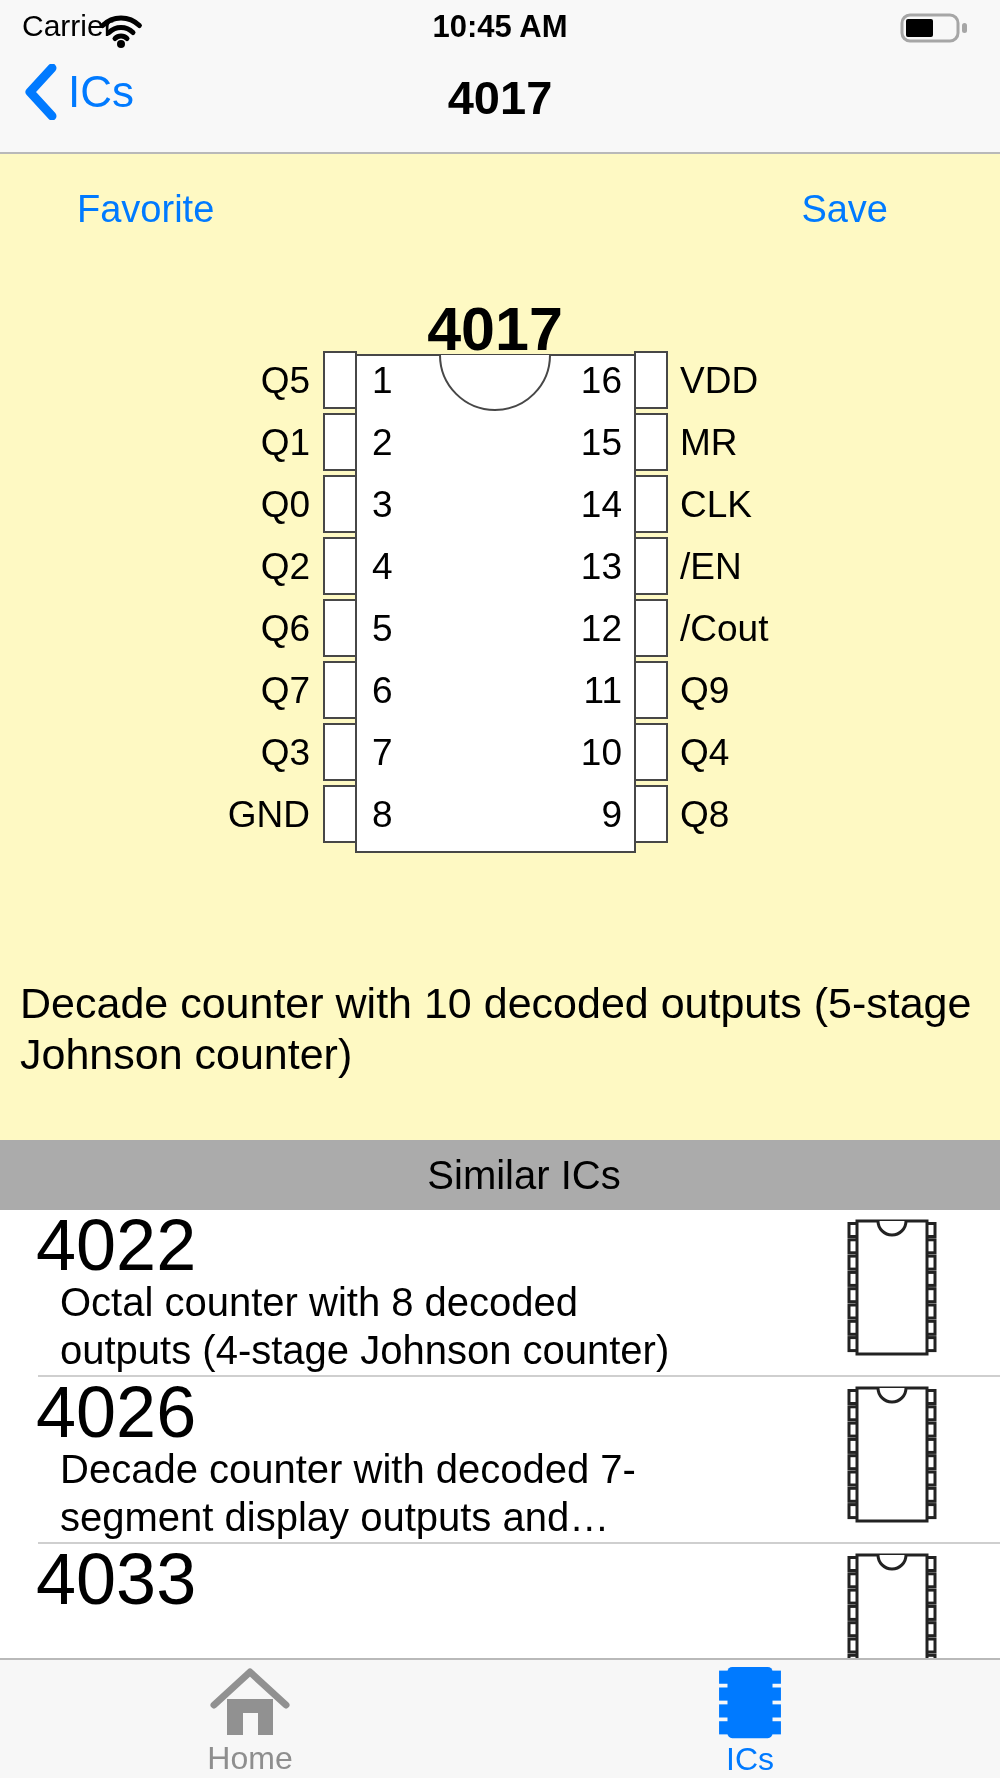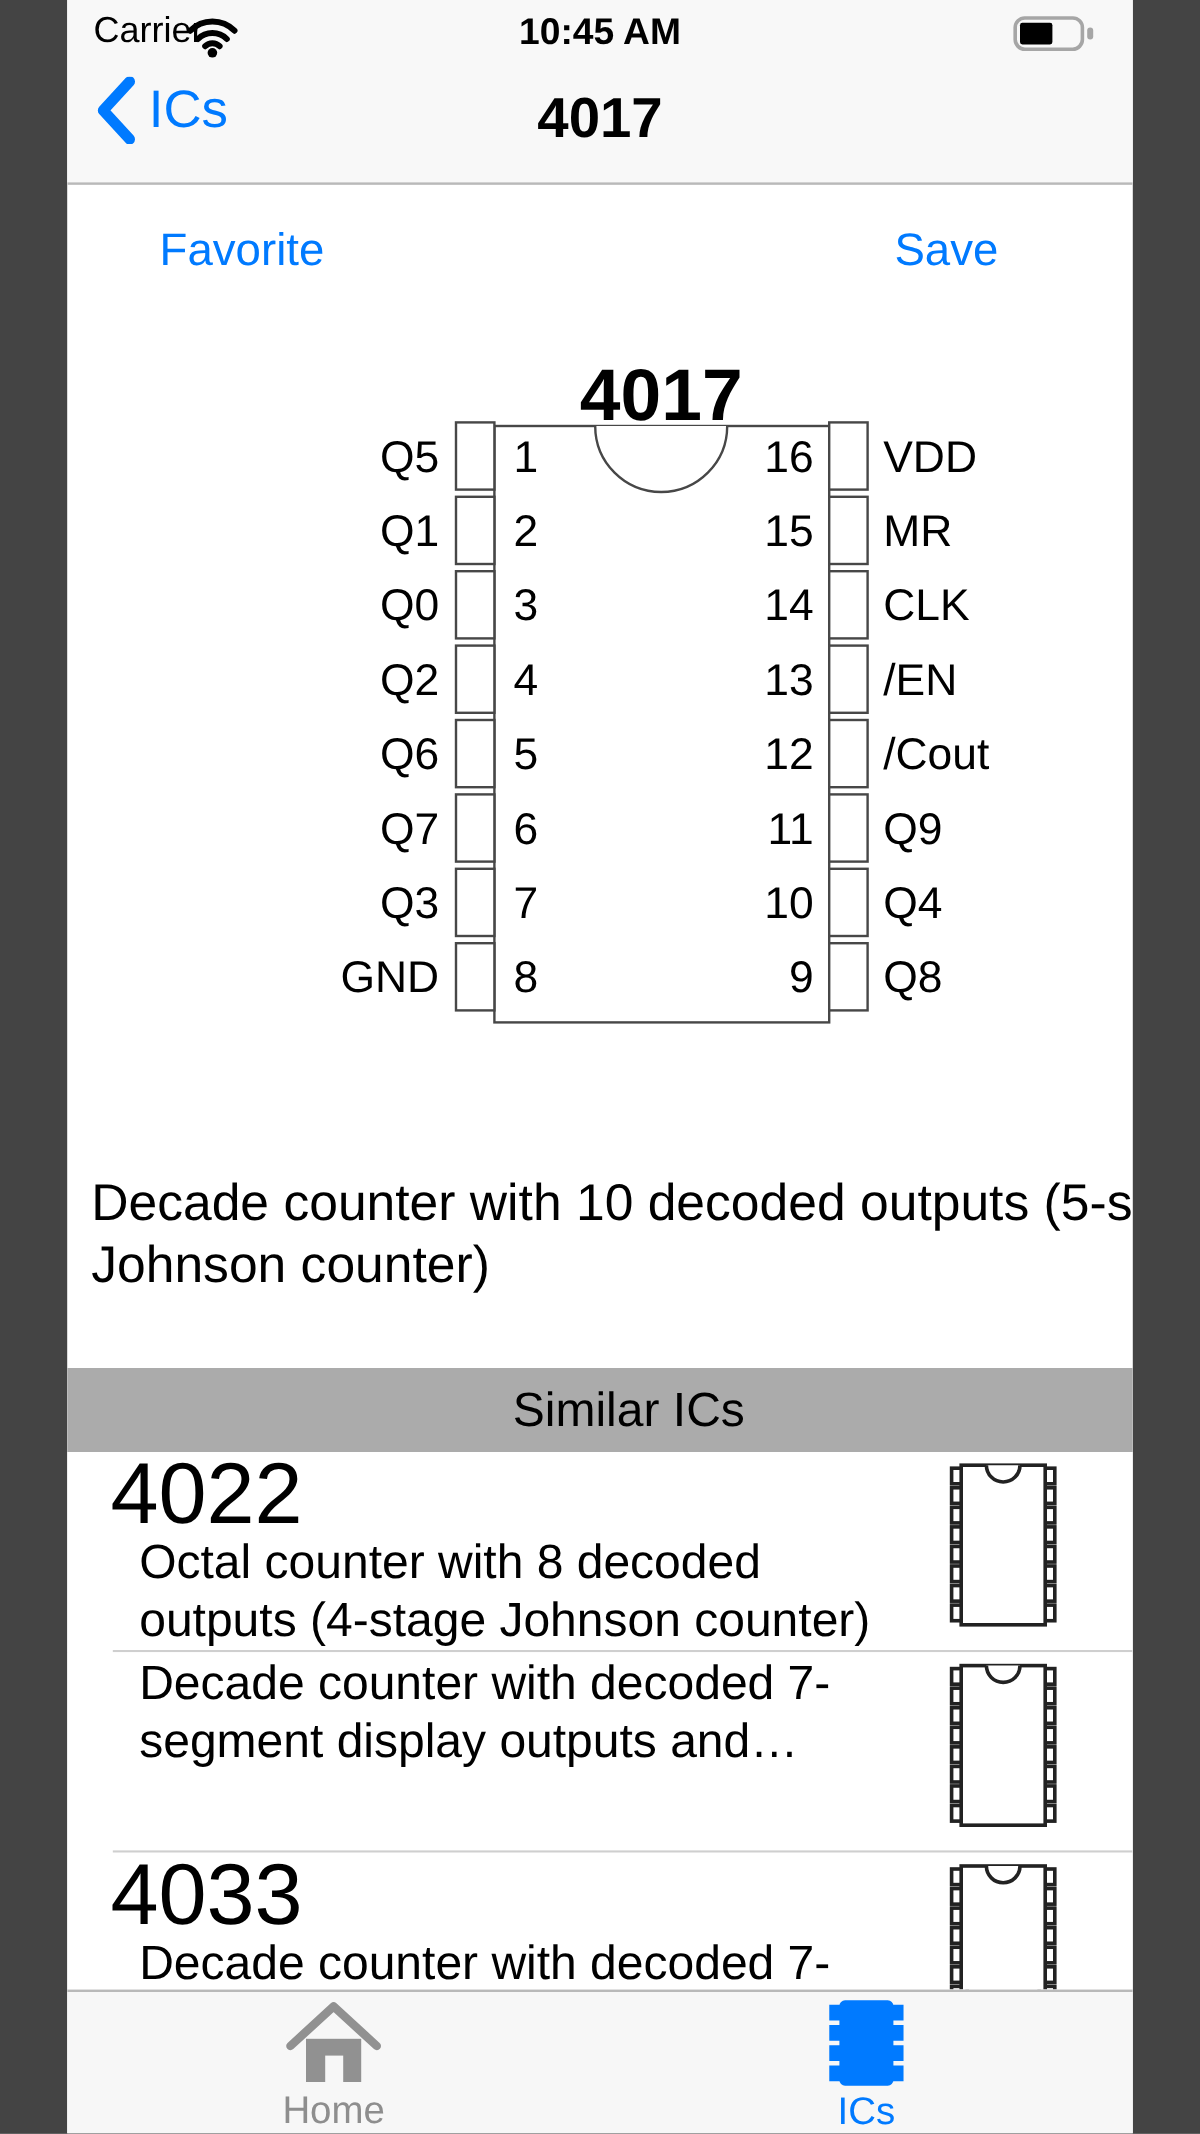--- a/index.html
+++ b/index.html
@@ -1,18 +1,18 @@
 <!DOCTYPE html>
 <html><head>
 <meta charset="utf-8">
 <style>
   * { margin:0; padding:0; box-sizing:border-box; }
   html,body { background:#444; }
   body { font-family:"Liberation Sans", sans-serif; -webkit-font-smoothing:antialiased; }
-  .phone { position:relative; width:888px; height:1778px; background:#ffffff; overflow:hidden; margin:0 auto; }
+  .phone { position:relative; width:1000px; height:1778px; background:#fef9c3; overflow:hidden; margin:0 auto; }
 
   
   .chrome { position:absolute; top:0; left:0; width:100%; height:154px; background:#f8f8f8; border-bottom:2px solid #b9b9b9; z-index:5; }
   .carrier { position:absolute; left:22px; top:9px; font-size:30px; color:#000; }
   .wifi { position:absolute; left:98px; top:12px; }
   .time { position:absolute; top:9px; left:0; width:100%; text-align:center; font-size:31px; font-weight:700; color:#000; }
   .battery { position:absolute; right:30px; top:13px; }
   .back-btn { position:absolute; left:22px; top:64px; display:flex; align-items:center; gap:10px; color:#007AFF; cursor:pointer; }
   .back-label { font-size:44px; line-height:56px; }
   .nav-title { position:absolute; top:70px; left:0; width:100%; text-align:center; font-size:47px; font-weight:700; color:#000; }
@@ -157,20 +157,21 @@
           <rect class="ic-ln" x="80" y="87.0" width="13" height="13"></rect>
           <rect class="ic-ln" x="7" y="103.3" width="13" height="13"></rect>
           <rect class="ic-ln" x="80" y="103.3" width="13" height="13"></rect>
           <rect class="ic-ln" x="7" y="119.6" width="13" height="13"></rect>
           <rect class="ic-ln" x="80" y="119.6" width="13" height="13"></rect>
           <rect class="ic-ln" x="15" y="3" width="70" height="133"></rect>
           <path class="ic-ln" d="M36 3 a14 14 0 0 0 28 0"></path>
         </svg>
       </div>
       <div class="sim-row">
+        <div class="sim-name">4026</div>
         <div class="sim-desc">Decade counter with decoded 7-segment display outputs and displa...</div>
         <svg class="sim-icon" width="100" height="140" viewBox="0 0 100 140">
           <rect class="ic-ln" x="7" y="5.5" width="13" height="13"></rect>
           <rect class="ic-ln" x="80" y="5.5" width="13" height="13"></rect>
           <rect class="ic-ln" x="7" y="21.8" width="13" height="13"></rect>
           <rect class="ic-ln" x="80" y="21.8" width="13" height="13"></rect>
           <rect class="ic-ln" x="7" y="38.1" width="13" height="13"></rect>
           <rect class="ic-ln" x="80" y="38.1" width="13" height="13"></rect>
           <rect class="ic-ln" x="7" y="54.4" width="13" height="13"></rect>
           <rect class="ic-ln" x="80" y="54.4" width="13" height="13"></rect>
@@ -181,21 +182,20 @@
           <rect class="ic-ln" x="7" y="103.3" width="13" height="13"></rect>
           <rect class="ic-ln" x="80" y="103.3" width="13" height="13"></rect>
           <rect class="ic-ln" x="7" y="119.6" width="13" height="13"></rect>
           <rect class="ic-ln" x="80" y="119.6" width="13" height="13"></rect>
           <rect class="ic-ln" x="15" y="3" width="70" height="133"></rect>
           <path class="ic-ln" d="M36 3 a14 14 0 0 0 28 0"></path>
         </svg>
       </div>
       <div class="sim-row">
         <div class="sim-name">4033</div>
-        <div class="sim-desc">Decade counter with decoded 7-</div>
         <svg class="sim-icon" width="100" height="140" viewBox="0 0 100 140">
           <rect class="ic-ln" x="7" y="5.5" width="13" height="13"></rect>
           <rect class="ic-ln" x="80" y="5.5" width="13" height="13"></rect>
           <rect class="ic-ln" x="7" y="21.8" width="13" height="13"></rect>
           <rect class="ic-ln" x="80" y="21.8" width="13" height="13"></rect>
           <rect class="ic-ln" x="7" y="38.1" width="13" height="13"></rect>
           <rect class="ic-ln" x="80" y="38.1" width="13" height="13"></rect>
           <rect class="ic-ln" x="7" y="54.4" width="13" height="13"></rect>
           <rect class="ic-ln" x="80" y="54.4" width="13" height="13"></rect>
           <rect class="ic-ln" x="7" y="70.7" width="13" height="13"></rect>

